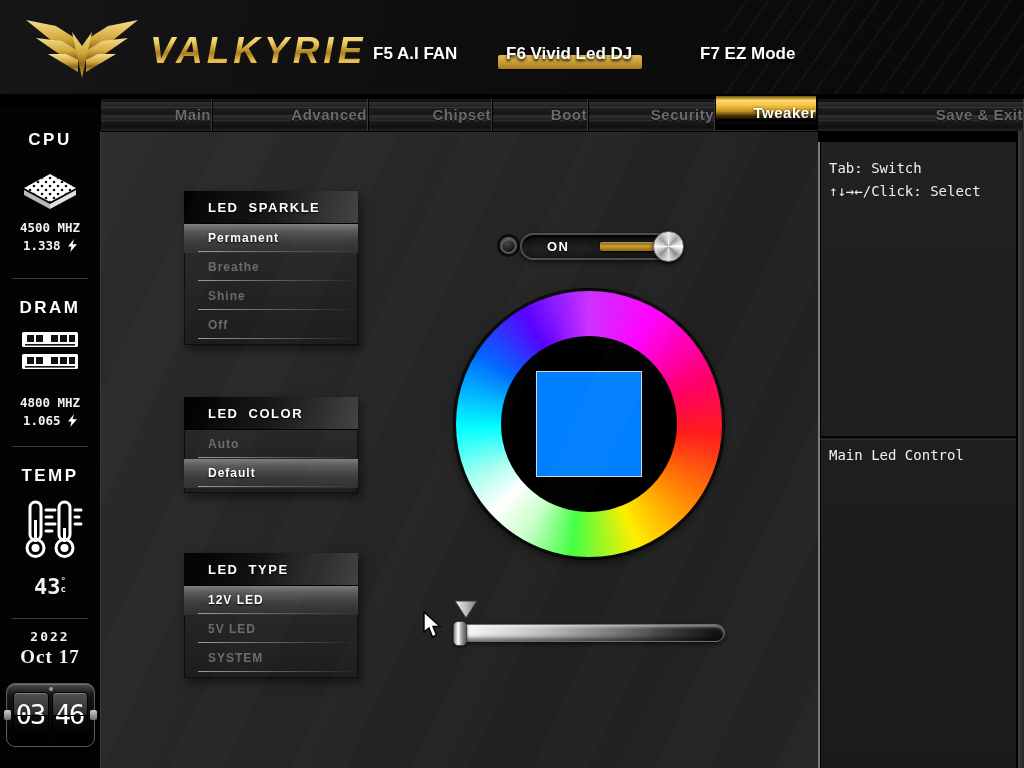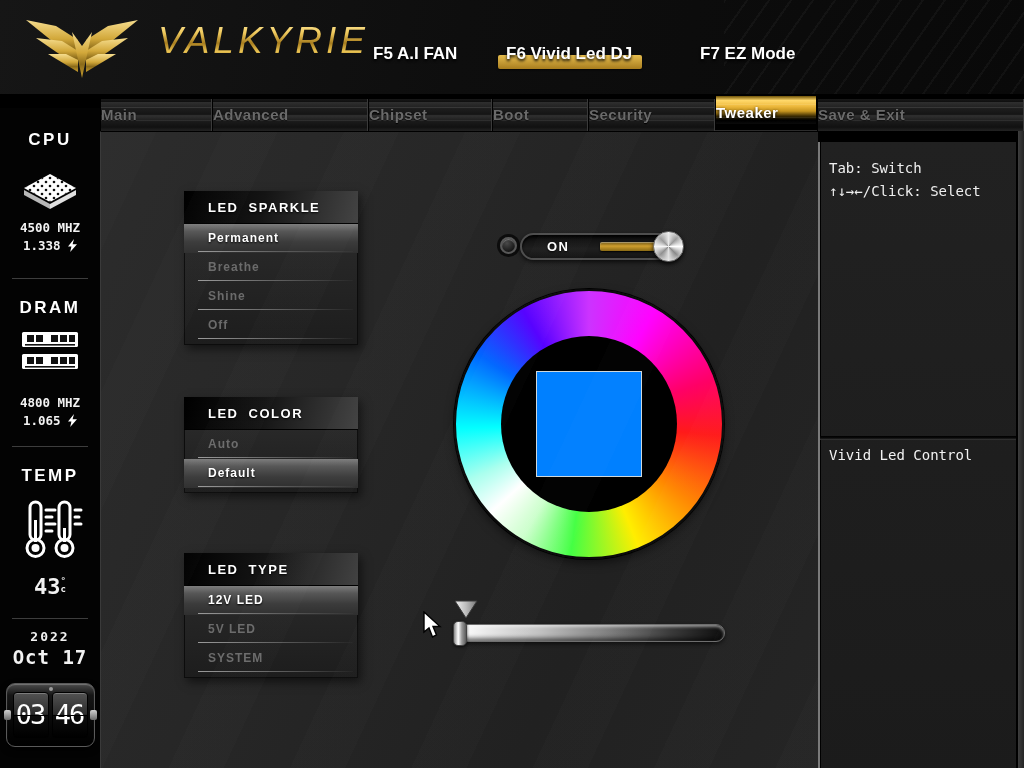--- a/index.html
+++ b/index.html
@@ -15,26 +15,25 @@
     position:absolute; left:0; top:0; width:1024px; height:95px;
     background:linear-gradient(100deg,#161616 0%,#0e0e0e 45%,#090909 100%);
     border-bottom:1px solid #000;
   }
   .header::after {
     content:''; position:absolute; right:0; top:0; width:300px; height:100%;
     background:repeating-linear-gradient(125deg, rgba(255,255,255,0.035) 0 2px, transparent 2px 18px);
   }
   .logo { position:absolute; left:22px; top:12px; }
   .brand {
-    position:absolute; left:150px; top:20px;
-    font-size:37px; font-weight:normal; font-style:italic; letter-spacing:4px;
+    position:absolute; left:150px; top:30px;
+    font-size:37px; font-weight:bold; font-style:italic; letter-spacing:4px;
     background:linear-gradient(180deg,#fdeaa8 0%, #f0ca5e 30%, #a87e1f 55%, #e9c252 75%, #6e5212 100%);
     -webkit-background-clip:text; background-clip:text; color:transparent;
     text-shadow:none;
-    margin-left:8px;
   }
   .menu-item {
     position:absolute; top:44px; font-size:17px; font-weight:bold; color:#fff;
     text-shadow:0 2px 3px #000; z-index:2;
   }
   .menu-item .lbl { position:relative; z-index:2; }
   .menu-f5 { left:373px; }
   .menu-f6 { left:506px; }
   .menu-f7 { left:700px; }
   .menu-item.active::before {
@@ -43,21 +42,21 @@
     box-shadow:0 1px 2px rgba(0,0,0,0.6);
   }
 
   
   .tabbar {
     position:absolute; left:100px; top:96px; width:924px; height:35px;
     background:#000; display:flex; padding-top:3px;
     border-bottom:1px solid #2c2c2c;
   }
   .tab {
-    position:relative; height:32px; line-height:32px; text-align:left;
+    position:relative; height:32px; line-height:32px; text-align:right;
     font-size:15px; font-weight:bold; color:#6a6a6a; letter-spacing:0.5px;
     background:linear-gradient(180deg,#181818 0%,#101010 8%,#2e2e2e 11%,#1c1c1c 32%,#151515 48%,#303030 52%,#191919 72%,#111 88%,#232323 100%);
     border-left:1px solid #000; border-right:1px solid #3a3a3a;
     text-shadow:0 1px 1px #000; cursor:default;
   }
   .tab::before {
     content:''; position:absolute; left:0; right:0; top:8px; height:1px;
     background:rgba(255,255,255,0.10); box-shadow:0 13px 0 rgba(255,255,255,0.07);
   }
   .tab.active {
@@ -80,21 +79,21 @@
     position:absolute; left:0; width:100px; text-align:center;
     font-family:"DejaVu Sans Mono", monospace; font-size:12.5px; font-weight:bold;
     color:#f2f2f2; letter-spacing:0px; white-space:nowrap;
   }
   .sb-icon { position:absolute; left:0; width:100px; display:flex; justify-content:center; }
   .sb-div { position:absolute; left:12px; width:76px; height:1px; background:#3d3d3d; }
   .temp-row { display:inline-flex; align-items:flex-start; }
   .temp-big { font-family:"DejaVu Sans Mono", monospace; font-size:22px; font-weight:bold; }
   .temp-unit { display:inline-flex; flex-direction:column; font-size:9px; line-height:8px; font-weight:bold; margin-top:3px; }
   .date-year { font-size:13px !important; letter-spacing:2px; }
-  .date-md { font-size:19px !important; letter-spacing:1px; }
+  .date-md { font-size:19px !important; letter-spacing:1px;font-family:Liberation Serif, serif; }
 
   
   .clock {
     position:absolute; left:6px; top:575px; width:89px; height:64px;
     background:linear-gradient(180deg,#4a4a4a 0%,#161616 18%,#050505 70%,#000 100%);
     border:1px solid #5a5a5a; border-radius:9px;
     box-shadow:0 3px 6px rgba(0,0,0,0.8), inset 0 1px 1px rgba(255,255,255,0.25);
     display:flex; align-items:center; justify-content:center; gap:3px;
   }
   .clock::before {
@@ -429,17 +428,17 @@
       <polygon points="1,1 1,21 6,17 9.5,26 13.5,24 10,15.5 17,15.5" fill="#fff" stroke="#000" stroke-width="1.4"></polygon>
     </svg>
   </div>
 
   <div class="rightpanel">
     <div class="help-lines">
       <div>Tab: Switch</div>
       <div>↑↓→←/Click: Select</div>
     </div>
     <div class="rp-div"></div>
-    <div class="rp-desc">Vivid Led Control</div>
+    <div class="rp-desc">Main Led Control</div>
   </div>
   <div class="right-strip"></div>
 
 </div>
 
 </body></html>

